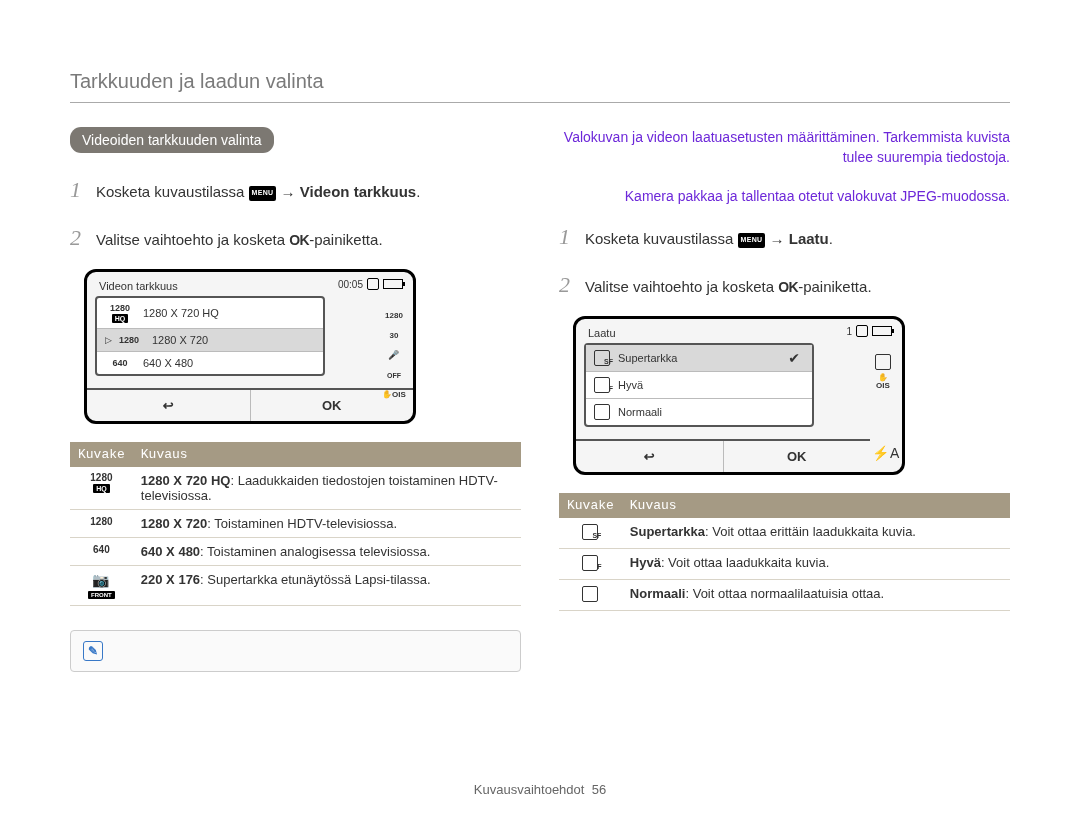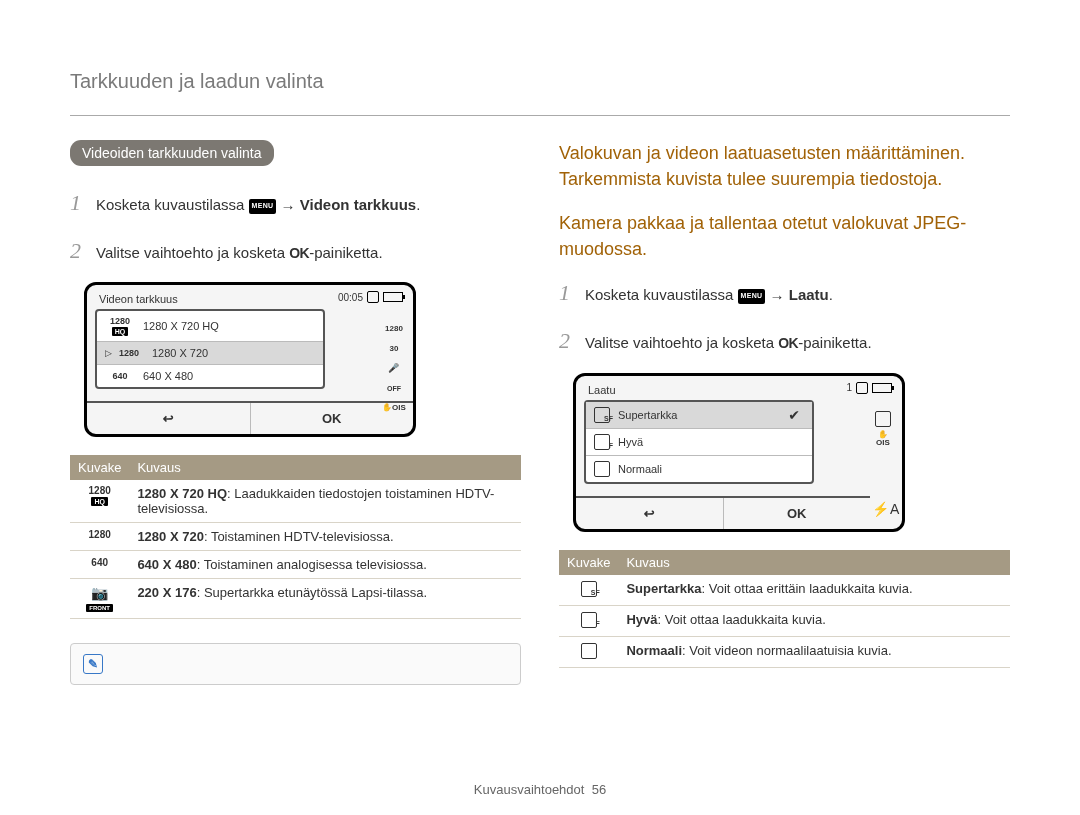--- a/index.html
+++ b/index.html
@@ -10,21 +10,21 @@
     color: #333;
     width: 1080px;
     height: 815px;
     position: relative;
     padding: 70px 70px 0 70px;
   }
   .page-header {
     font-size: 20px;
     color: #7a7a7a;
     font-weight: 300;
-    margin-bottom: 22px;
+    margin-bottom: 9px;
     font-family: "Times New Roman", serif;
     font-style: italic;
     letter-spacing: 0;
   }
   .page-header { font-style: normal; font-family: Arial; }
   .hr { border-top: 1px solid #aaa; margin: 4px 0 24px 0; }
   .cols { display: flex; gap: 38px; }
   .col { flex: 1; }
   .pill {
     display: inline-block;
@@ -134,20 +134,21 @@
     font-size: 13px;
     margin-top: 4px;
   }
   table.opt th {
     background: #a59a84;
     color: #fff;
     font-weight: normal;
     text-align: left;
     padding: 5px 8px;
     font-size: 13px;
+    font-family: Liberation Mono, monospace;
   }
   table.opt td {
     padding: 6px 8px;
     border-bottom: 1px solid #d9d4c8;
     vertical-align: top;
   }
   table.opt td:first-child {
     width: 58px;
     text-align: center;
     font-size: 10px;
@@ -184,21 +185,21 @@
     border-radius: 3px;
     font-size: 12px;
   }
 
   .section-title {
     color: #1f9db8;
     font-size: 26px;
     font-weight: 300;
     margin: 0 0 10px 0;
   }
-  .body-text { font-size: 18px; line-height: 1.45; margin-bottom: 14px; color: #a16207; }
+  .body-text { font-size: 14px; line-height: 1.45; margin-bottom: 14px; color: #6d28d9; text-align: right; }
 
   .footer {
     position: absolute;
     bottom: 18px;
     left: 0; right: 0;
     text-align: center;
     font-size: 13px;
     color: #666;
   }
   .hq-badge {
@@ -403,21 +404,21 @@
       <tr>
         <td><span class="q-icon"><span class="dots"></span><span class="sub">SF</span></span></td>
         <td><span class="bold">Supertarkka</span><span>: Voit ottaa erittäin laadukkaita kuvia.</span></td>
       </tr>
       <tr>
         <td><span class="q-icon"><span class="dots"></span><span class="sub">F</span></span></td>
         <td><span class="bold">Hyvä</span><span>: Voit ottaa laadukkaita kuvia.</span></td>
       </tr>
       <tr>
         <td><span class="q-icon"><span class="dots"></span></span></td>
-        <td><span class="bold">Normaali</span><span>: Voit videon normaalilaatuisia kuvia.</span></td>
+        <td><span class="bold">Normaali</span><span>: Voit ottaa normaalilaatuisia ottaa.</span></td>
       </tr>
     </tbody>
       </table>
   </div>
 </div>
 
 <div class="footer">
   <span>Kuvausvaihtoehdot</span>&nbsp;&nbsp;<span>56</span>
 </div>
 

